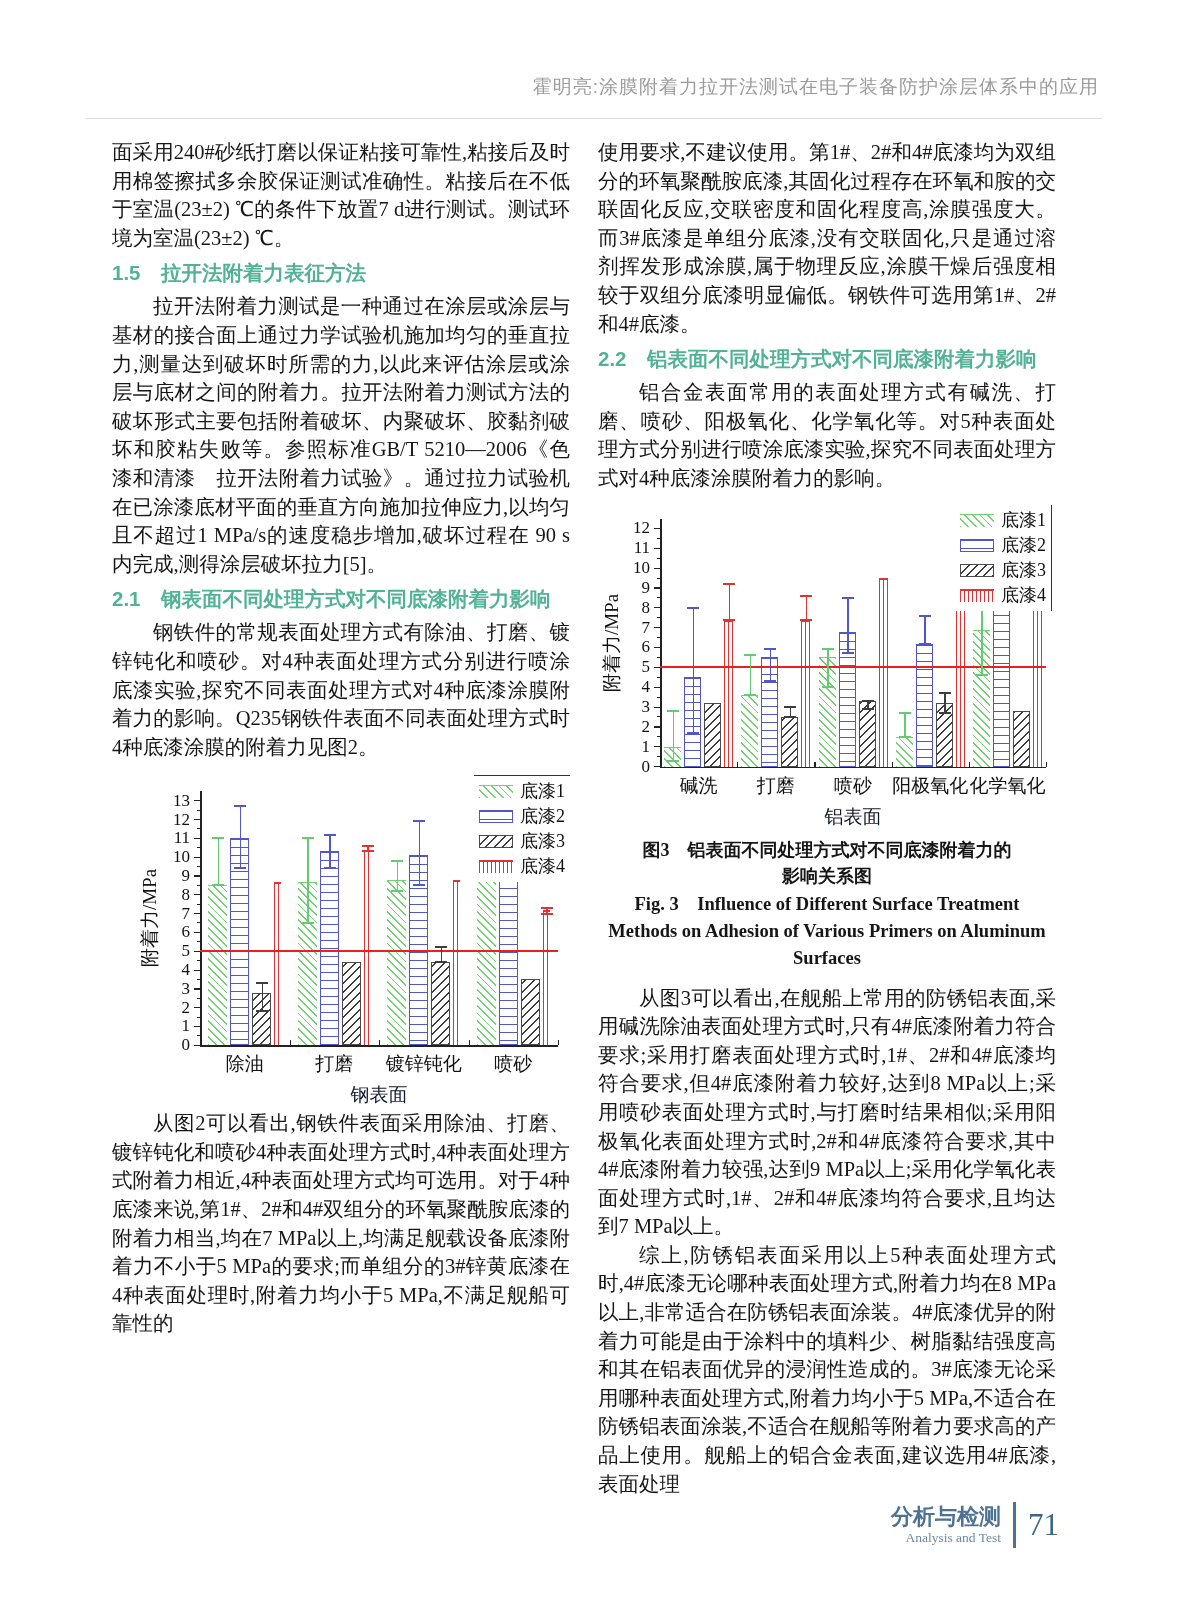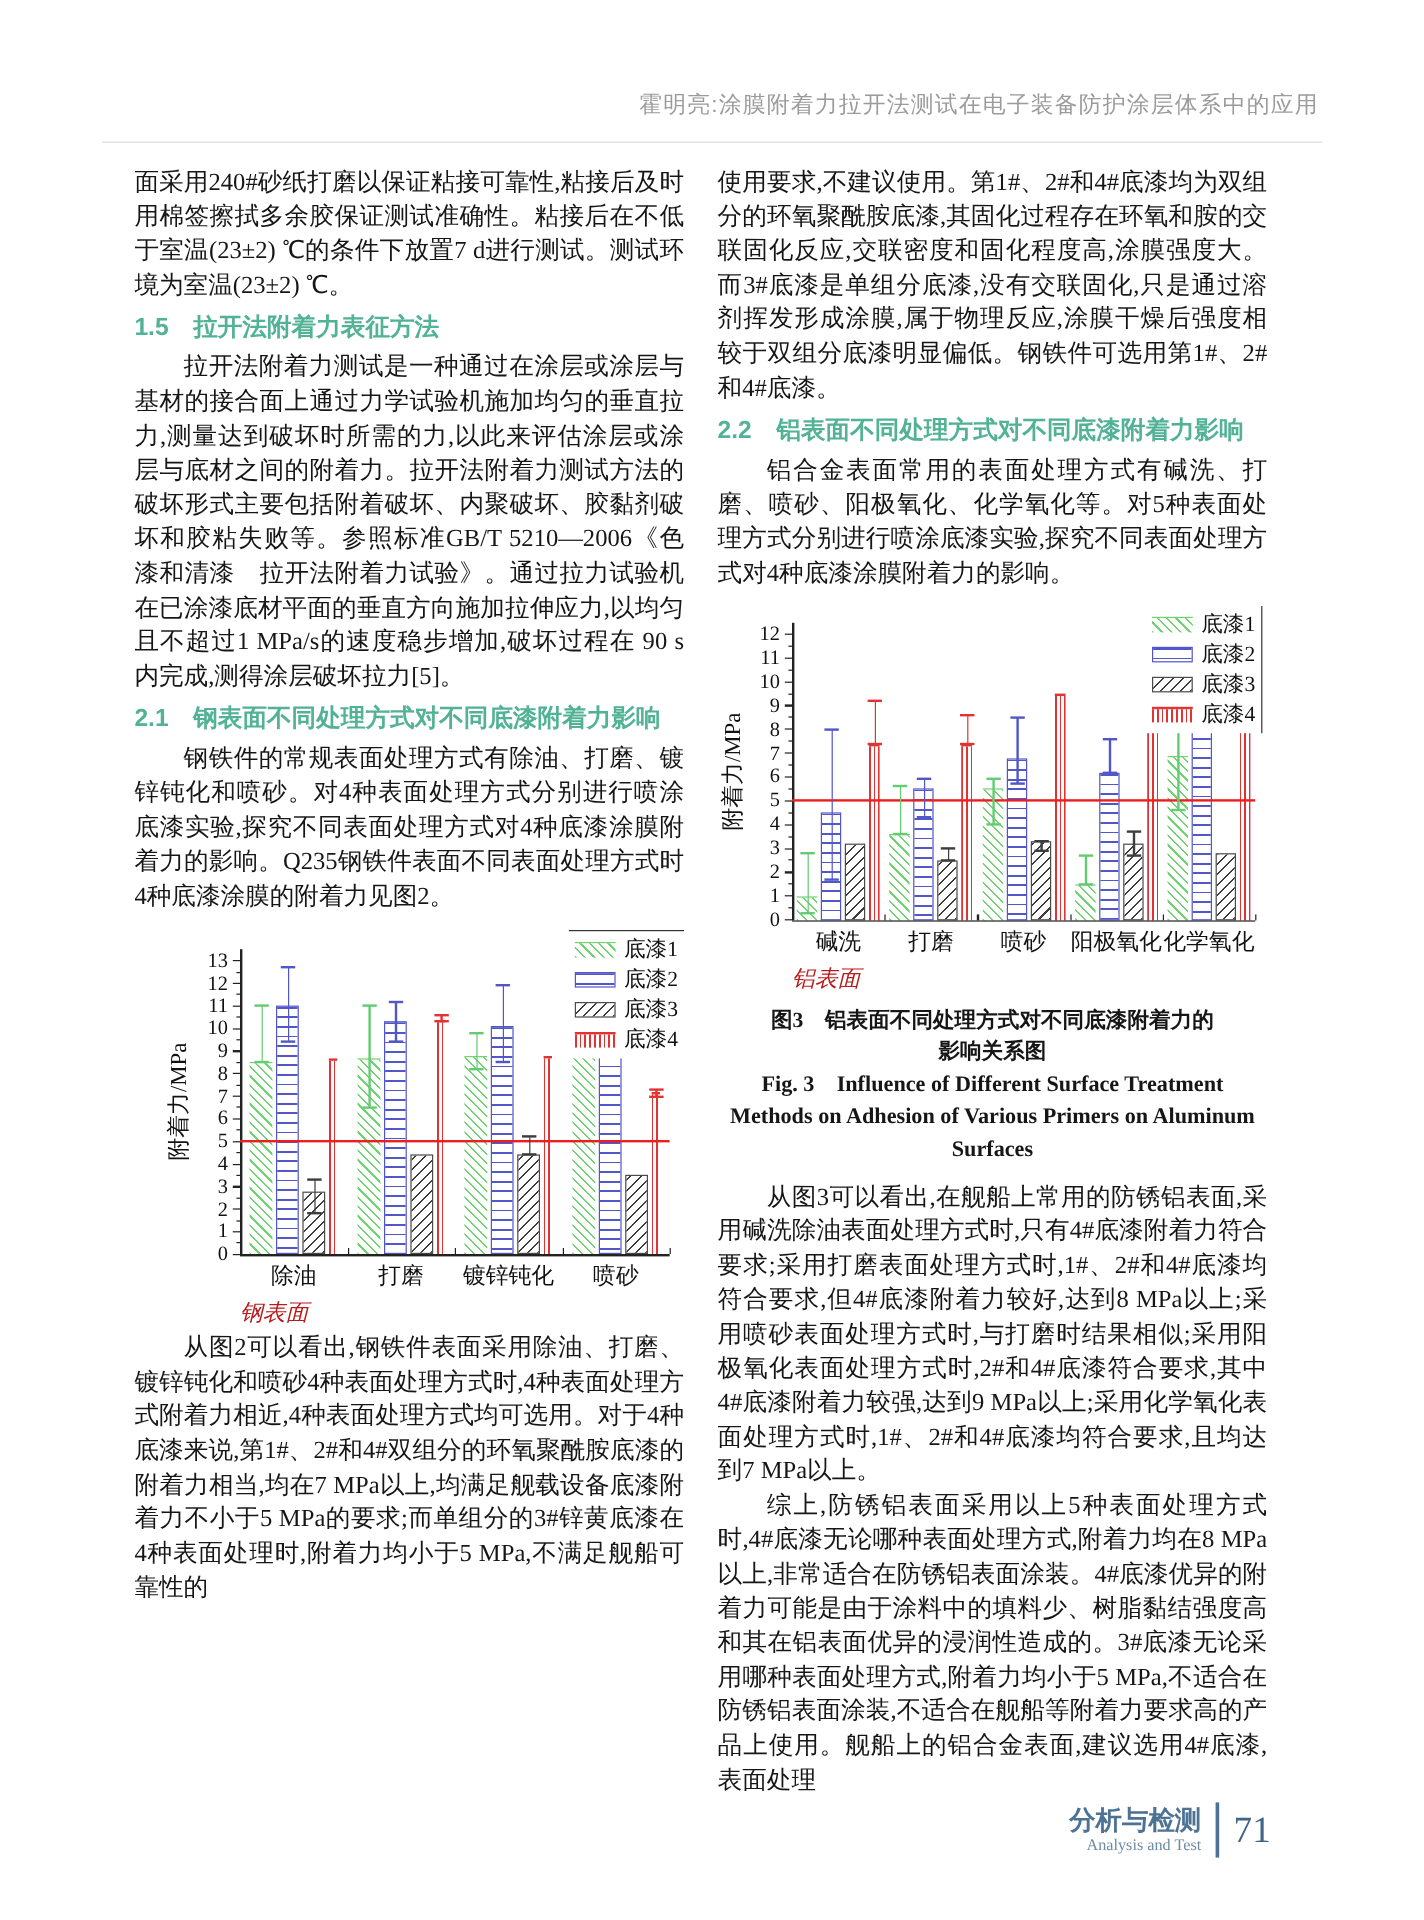--- a/index.html
+++ b/index.html
@@ -21,21 +21,21 @@
   .figure-block{margin:12px 0 4px 0;}
   .cap-cn{font-weight:bold;font-size:18px;text-align:center;margin:10px 6px 2px;line-height:26px;text-indent:0;}
   .cap-en{font-weight:bold;font-size:18.5px;text-align:center;margin:0 10px 12px;line-height:27px;text-indent:0;}
   
   .chart{position:relative;background:#fff;}
   .chart > div{position:absolute;}
   .axis{background:#222;z-index:3;}
   .ytick,.xtick{background:#222;z-index:3;}
   .ylab{font-size:17px;color:#111;text-align:right;width:36px;line-height:17px;}
   .xcat{font-size:19px;color:#111;text-align:center;line-height:22px;}
-  .xlabel-t{font-size:19px;color:#b91c1c;font-style:italic;}
+  .xlabel-t{font-size:19px;color:#0f172a;text-align:center;}
   .ylabel-t{font-size:19px;color:#111;white-space:nowrap;transform:translate(-50%,-50%) rotate(-90deg);}
   .refline{height:2px;background:#ea2020;z-index:4;}
   .bar{z-index:2;box-sizing:border-box;}
   .s0{background:repeating-linear-gradient(45deg,#6fd36f 0 1.3px,rgba(0,0,0,0) 1.3px 5.5px);
       border-top:1.5px solid #6fd36f;}
   .s1{background:repeating-linear-gradient(to bottom,#5156c8 0 1.5px,rgba(0,0,0,0) 1.5px 8px);
       border:1px solid #5156c8;}
   .s2{background:repeating-linear-gradient(-45deg,#3d3d3d 0 1.2px,rgba(0,0,0,0) 1.2px 6px);
       border:1px solid #4a4a4a;}
   .s3{background:repeating-linear-gradient(90deg,#e23333 0 1.5px,rgba(0,0,0,0) 1.5px 4px);

